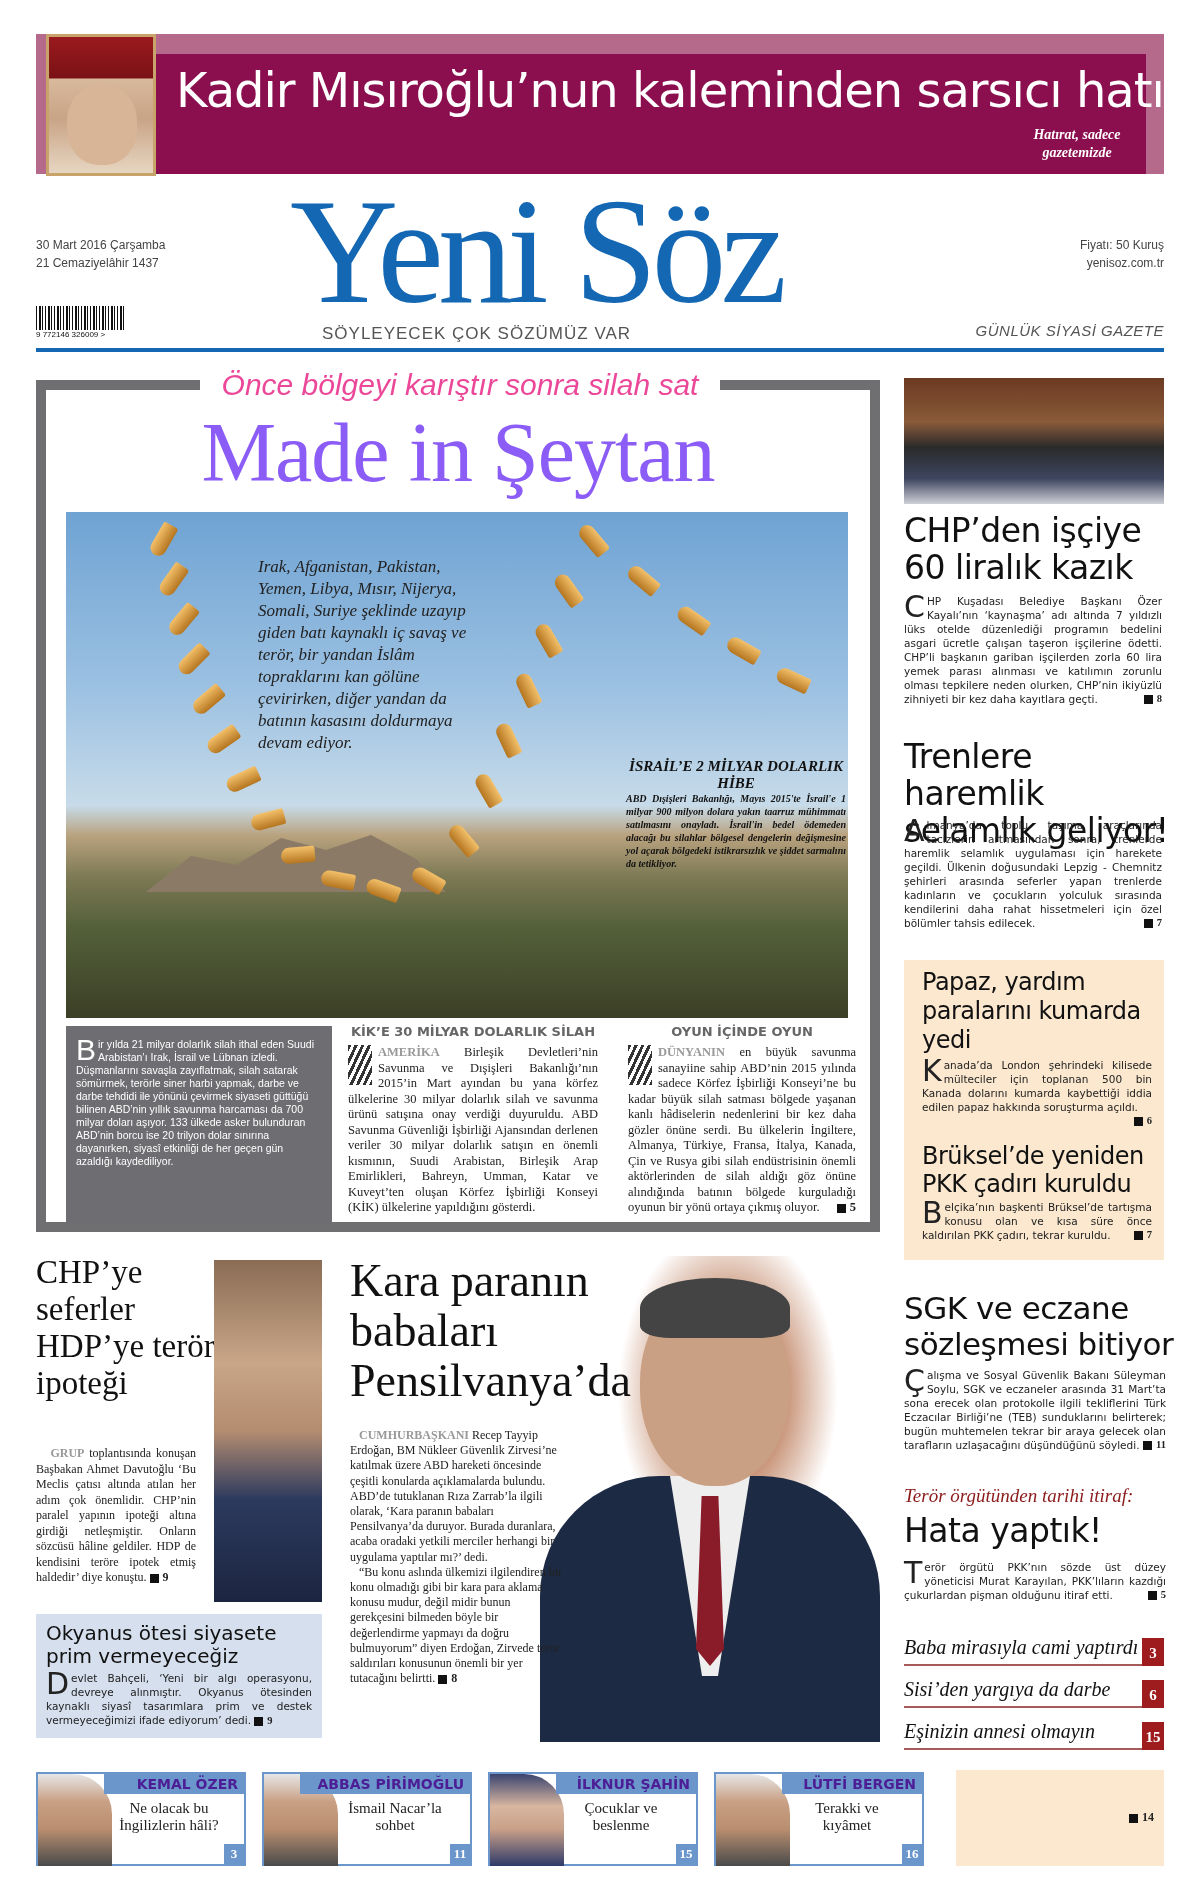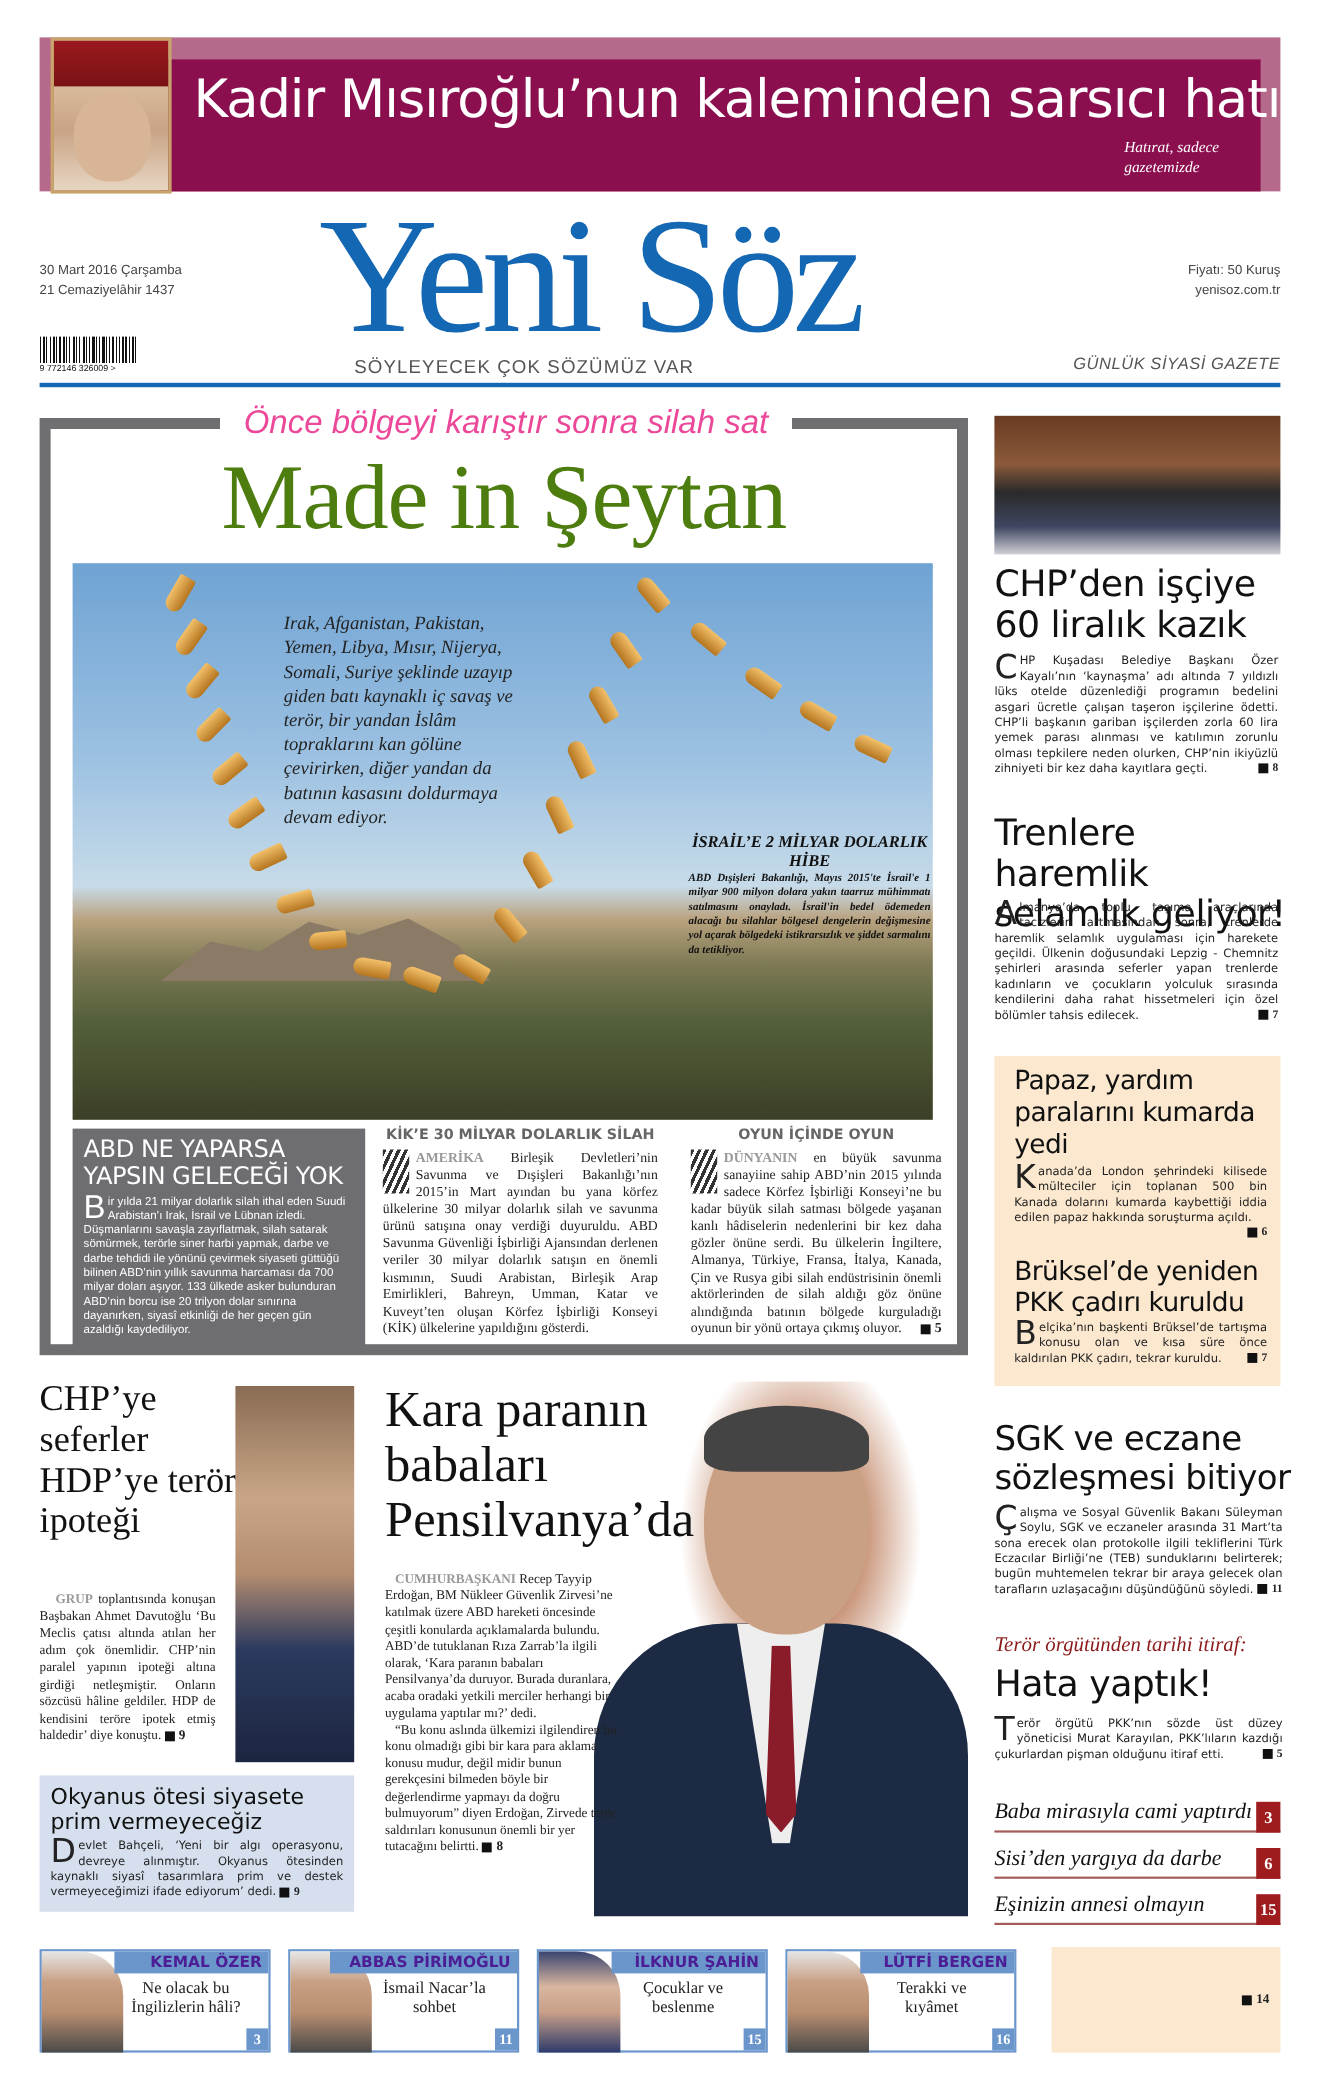--- a/index.html
+++ b/index.html
@@ -10,40 +10,40 @@
   
   #banner { left: 36px; top: 34px; width: 1128px; height: 140px; background: #b56a8c; }
   #banner-inner { position: absolute; left: 110px; top: 20px; right: 18px; bottom: 0; background: #8b0f4f; }
   #banner-photo { position: absolute; left: 10px; top: 0px; width: 110px; height: 142px;
      background: linear-gradient(180deg,#9a1a1e 0%,#7a1215 30%,#d9b99c 31%,#c9a486 60%,#e7d6c2 100%);
      border: 3px solid #c8a46a; }
   #banner-photo .face { position:absolute; left:18px; top:48px; width:70px; height:80px; border-radius:45%; background:#d8b596; }
   #banner-title { position: absolute; left: 140px; top: 28px; font-size: 48px; color: #ffffff; font-family: "DejaVu Sans", sans-serif; letter-spacing: -1px; white-space: nowrap; }
   #banner-sub { position: absolute; left: 143px; top: 92px; font-size: 30px; color: #ffffff; font-family: "DejaVu Sans", sans-serif; letter-spacing: -1px; white-space: nowrap;}
   #banner-sub .hl { color: #f5c83a; }
-  #banner-note { position: absolute; right: 32px; top: 92px; width: 110px; text-align: left; font-family: "Liberation Serif", serif; font-style: italic; font-weight: normal; font-size: 14px; color: #fff; line-height: 18px; }
+  #banner-note { position: absolute; right: 32px; top: 92px; width: 110px; text-align: center; font-family: "Liberation Serif", serif; font-style: italic; font-weight: bold; font-size: 14px; color: #fff; line-height: 18px; }
 
   
   #date1 { left: 36px; top: 238px; font-size: 12px; color: #444; }
   #date2 { left: 36px; top: 256px; font-size: 12px; color: #444; }
   #barcode { left: 36px; top: 306px; width: 90px; height: 32px;
      background: repeating-linear-gradient(90deg,#111 0 1px,#fff 1px 3px,#111 3px 5px,#fff 5px 6px,#111 6px 7px,#fff 7px 9px); }
   #barcode-num { left: 36px; top: 330px; font-size: 8px; color:#111; background:#fff; width: 90px; letter-spacing:0px; }
   #logo { left: 290px; top: 176px; font-family: "Liberation Serif", serif; font-size: 150px; color: #1467b3; letter-spacing: -6px; line-height: 1; white-space: nowrap; }
   #slogan { left: 322px; top: 324px; font-size: 17px; color: #555; letter-spacing: 1px; }
   #price { right: 36px; top: 238px; font-size: 12px; color: #444; text-align:right; }
   #site { right: 36px; top: 256px; font-size: 12px; color: #444; text-align:right; }
   #tagline { right: 36px; top: 322px; font-size: 15px; font-style: italic; color: #555; letter-spacing: 0.5px; }
   #mast-rule { left: 36px; top: 348px; width: 1128px; height: 4px; background: #1467b3; }
 
   
   #lead-frame { left: 36px; top: 380px; width: 844px; height: 852px; border: 10px solid #6f6f72; border-top-width: 10px; }
   #lead-kicker-bg { left: 200px; top: 372px; width: 520px; height: 30px; background: #fff; }
   #lead-kicker { left: 210px; top: 368px; width: 500px; text-align: center; font-family: Liberation Sans, sans-serif; font-style: italic; font-size: 30px; color: #ec4899; }
-  #lead-title { left: 46px; top: 404px; width: 824px; text-align: center; font-family: "Liberation Serif", serif; font-size: 84px; color: #4d7c0f; letter-spacing: -1px; }
+  #lead-title { left: 46px; top: 404px; width: 824px; text-align: center; font-family: "Liberation Serif", serif; font-size: 84px; color: #8b5cf6; letter-spacing: -1px; }
   #lead-photo { left: 66px; top: 512px; width: 782px; height: 506px;
      background: linear-gradient(180deg,#6fa3d3 0%,#9cc1e2 35%,#c7dbe9 58%,#b9a27e 64%,#7d7a55 72%,#54603a 82%,#3b3f26 100%); overflow:hidden; }
   .mountain { position:absolute; left: 80px; top: 320px; width: 300px; height: 60px; background:#8b7a66; clip-path: polygon(0 100%, 15% 40%, 30% 55%, 45% 10%, 60% 30%, 75% 5%, 90% 45%, 100% 100%); }
   .bullet { position:absolute; width: 34px; height: 16px; background: linear-gradient(180deg,#f3c06a,#b5751f); border-radius: 10px 3px 3px 10px; }
   #lead-caption { left: 258px; top: 556px; width: 222px; font-family: "Liberation Serif", serif; font-style: italic; font-size: 17px; line-height: 22px; color: #222; }
   #israel-box { left: 626px; top: 758px; width: 220px; text-align: center; font-family: "Liberation Serif", serif; font-style: italic; font-weight: bold; }
   #israel-title { font-size: 15px; line-height: 17px; color:#111; }
   #israel-body { font-size: 10px; line-height: 13px; color: #111; text-align: justify; }
 
   #abd-box { left: 66px; top: 1026px; width: 266px; height: 198px; background: #6e6e72; padding: 8px 10px; color:#fff; }
@@ -176,21 +176,20 @@
   <div class="bullet" style="left:660px;top:130px;transform:rotate(30deg)"></div>
   <div class="bullet" style="left:710px;top:160px;transform:rotate(25deg)"></div>
 </div>
 <div id="lead-caption" class="abs">Irak, Afganistan, Pakistan, Yemen, Libya, Mısır, Nijerya, Somali, Suriye şeklinde uzayıp giden batı kaynaklı iç savaş ve terör, bir yandan İslâm topraklarını kan gölüne çevirirken, diğer yandan da batının kasasını doldurmaya devam ediyor.</div>
 <div id="israel-box" class="abs">
   <div id="israel-title">İSRAİL’E 2 MİLYAR DOLARLIK HİBE</div>
   <div id="israel-body">ABD Dışişleri Bakanlığı, Mayıs 2015'te İsrail'e 1 milyar 900 milyon dolara yakın taarruz mühimmatı satılmasını onayladı. İsrail'in bedel ödemeden alacağı bu silahlar bölgesel dengelerin değişmesine yol açarak bölgedeki istikrarsızlık ve şiddet sarmalını da tetikliyor.</div>
 </div>
 
 <div id="abd-box" class="abs">
-  <div id="abd-title">ABD NE YAPARSA YAPSIN GELECEĞİ YOK</div>
   <div id="abd-body"><span class="dropcap">B</span><span>ir yılda 21 milyar dolarlık silah ithal eden Suudi Arabistan’ı Irak, İsrail ve Lübnan izledi. Düşmanlarını savaşla zayıflatmak, silah satarak sömürmek, terörle siner harbi yapmak, darbe ve darbe tehdidi ile yönünü çevirmek siyaseti güttüğü bilinen ABD’nin yıllık savunma harcaması da 700 milyar doları aşıyor. 133 ülkede asker bulunduran ABD’nin borcu ise 20 trilyon dolar sınırına dayanırken, siyasî etkinliği de her geçen gün azaldığı kaydediliyor.</span></div>
 </div>
 
 <div id="kik" class="abs">
   <div class="col-head">KİK’E 30 MİLYAR DOLARLIK SİLAH</div>
   <div class="col-body"><span class="slash"></span><span class="lead">AMERİKA</span><span> Birleşik Devletleri’nin Savunma ve Dışişleri Bakanlığı’nın 2015’in Mart ayından bu yana körfez ülkelerine 30 milyar dolarlık silah ve savunma ürünü satışına onay verdiği duyuruldu. ABD Savunma Güvenliği İşbirliği Ajansından derlenen veriler 30 milyar dolarlık satışın en önemli kısmının, Suudi Arabistan, Birleşik Arap Emirlikleri, Bahreyn, Umman, Katar ve Kuveyt’ten oluşan Körfez İşbirliği Konseyi (KİK) ülkelerine yapıldığını gösterdi.</span></div>
 </div>
 
 <div id="oyun" class="abs">
   <div class="col-head">OYUN İÇİNDE OYUN</div>

